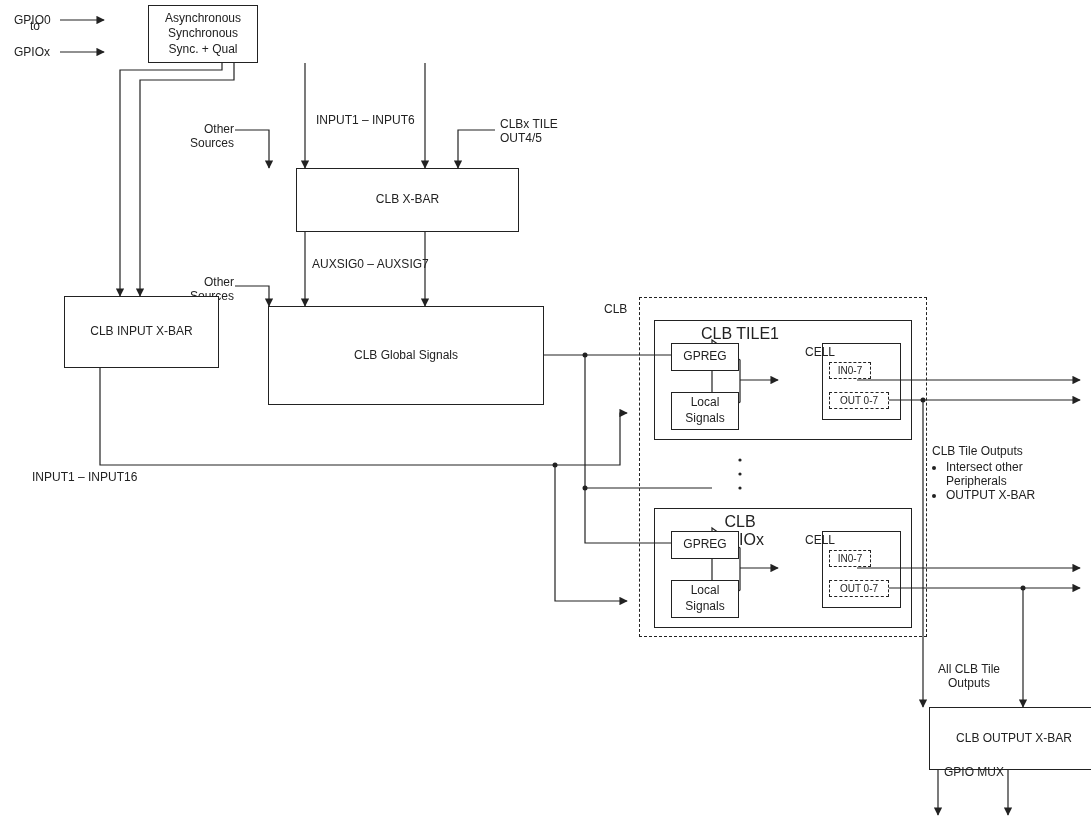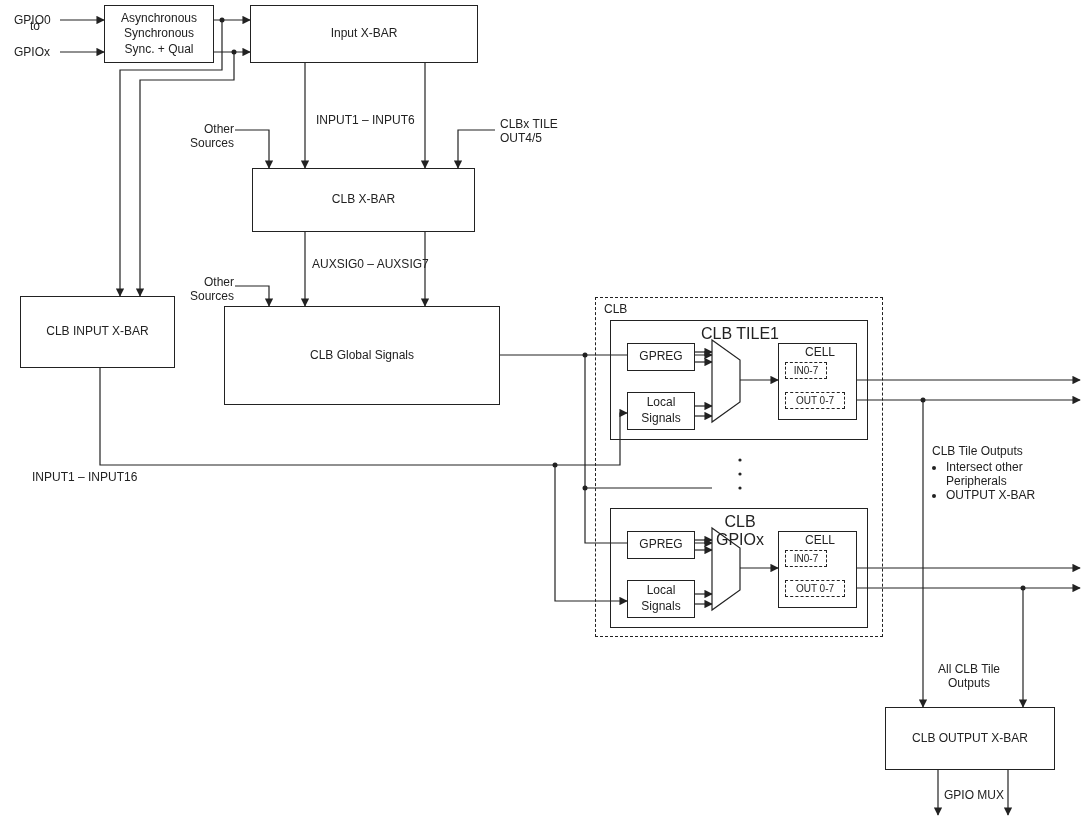--- a/index.html
+++ b/index.html
@@ -19,20 +19,21 @@
     position: absolute;
     border: 1px solid #222;
     background: #fff;
     display: flex;
     align-items: center;
     justify-content: center;
     text-align: center;
     line-height: 1.3;
     padding: 2px;
     box-sizing: border-box;
+    margin-left: 44px;
   }
   .dashed {
     border-style: dashed;
   }
   .label {
     position: absolute;
     white-space: pre;
   }
   .bullets {
     position: absolute;
@@ -140,23 +141,20 @@
   </svg>
 
   <span class="label" style="left:14px; top:13px;">GPIO0</span>
   <span class="label" style="left:30px; top:19px;">to</span>
   <span class="label" style="left:14px; top:45px;">GPIOx</span>
 
   <div class="box" style="left:104px; top:5px; width:110px; height:58px;">
     <span>Asynchronous<br>Synchronous<br>Sync. + Qual</span>
   </div>
 
-  <div class="box" style="left:250px; top:5px; width:228px; height:58px;">
-    <span>Input X-BAR</span>
-  </div>
 
   <span class="label" style="left:316px; top:113px;">INPUT1 – INPUT6</span>
 
   <span class="label" style="left:190px; top:122px; text-align:right;">Other<br>Sources</span>
 
   <span class="label" style="left:500px; top:117px;">CLBx TILE<br>OUT4/5</span>
 
   <div class="box" style="left:252px; top:168px; width:223px; height:64px;">
     <span>CLB X-BAR</span>
   </div>
@@ -225,15 +223,15 @@
       <li>OUTPUT X-BAR</li>
     </ul>
   </div>
 
   <span class="label" style="left:938px; top:662px; text-align:center;">All CLB Tile<br>Outputs</span>
 
   <div class="box" style="left:885px; top:707px; width:170px; height:63px;">
     <span>CLB OUTPUT X-BAR</span>
   </div>
 
-  <span class="label" style="left:944px; top:788px;">GPIO MUX</span>
+  <span class="label" style="left:944px; top:765px;">GPIO MUX</span>
 
 </div>
 
 </body></html>

